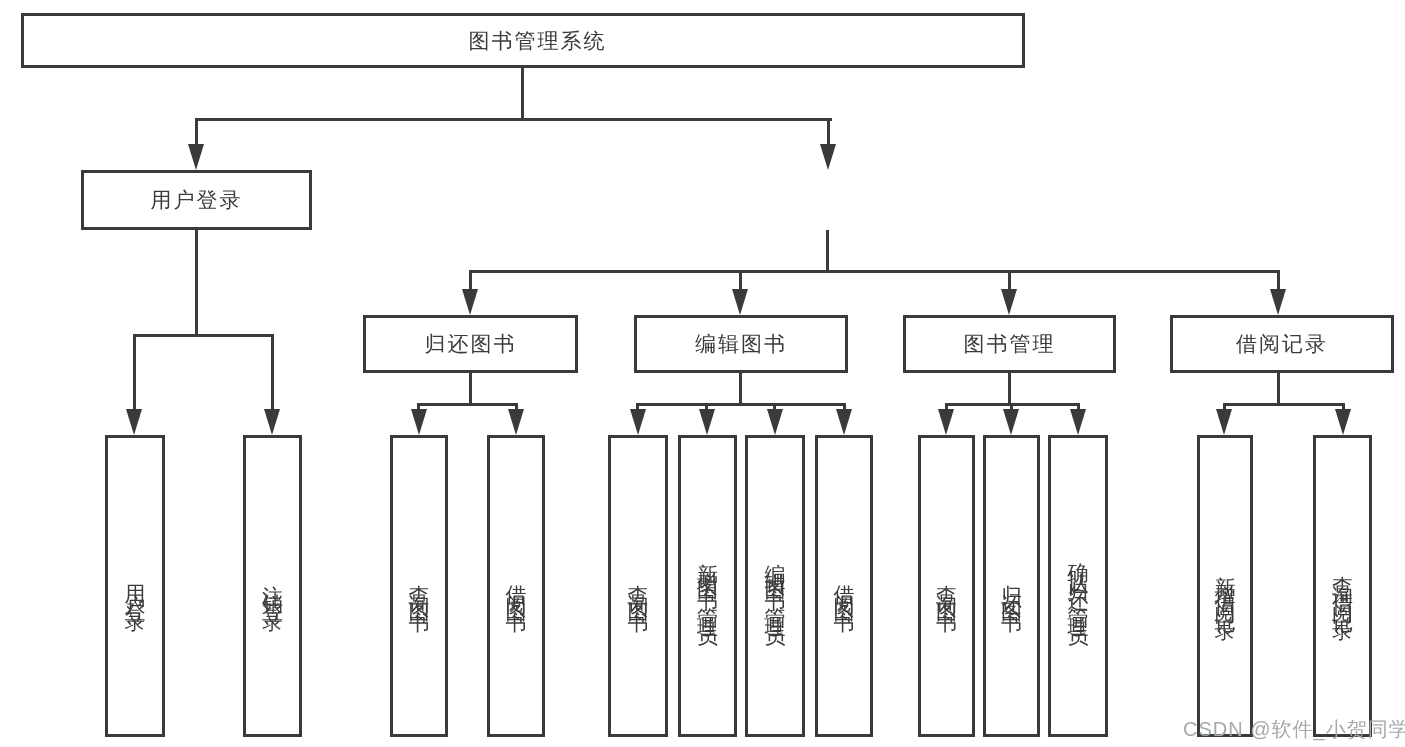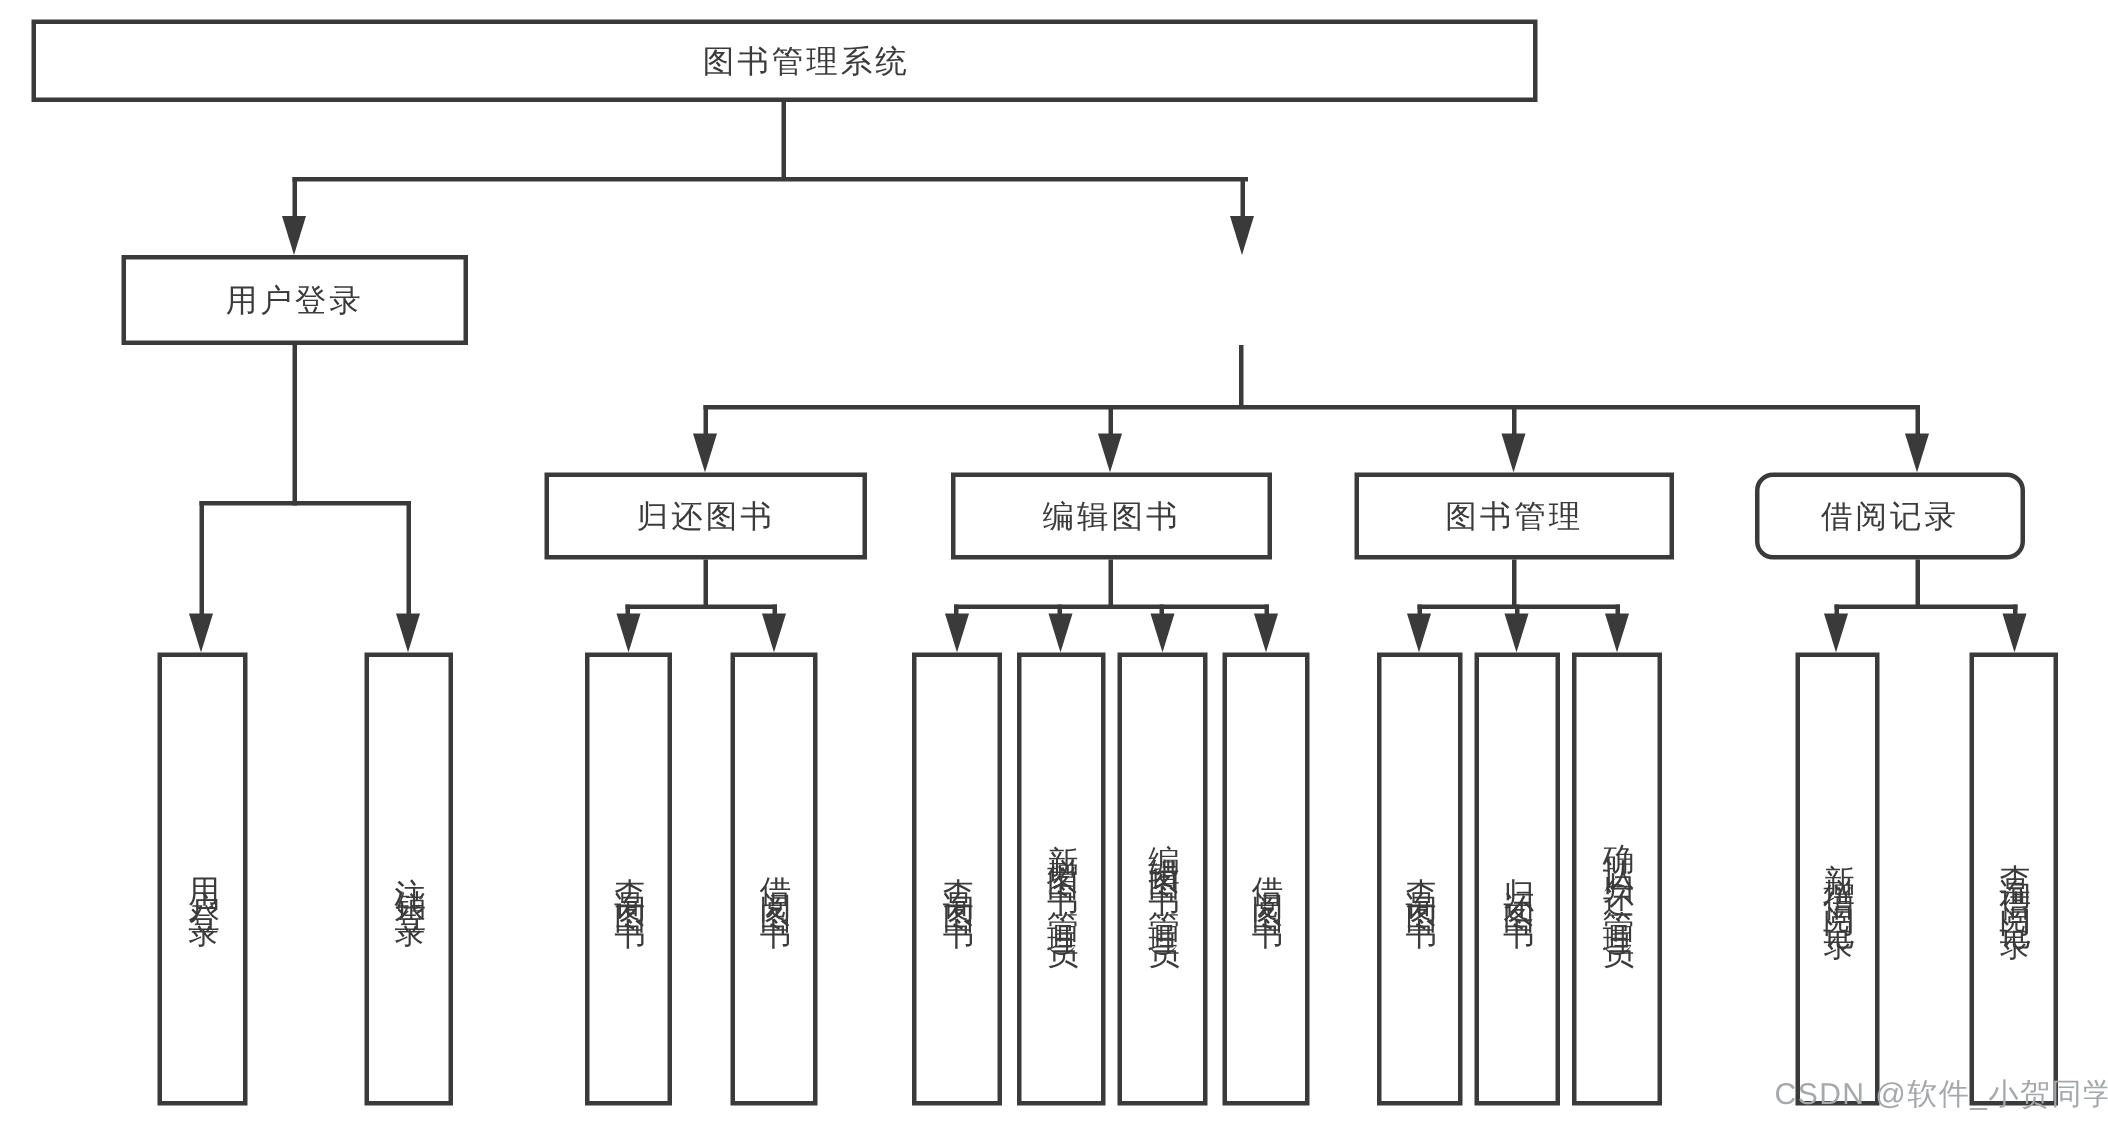--- a/index.html
+++ b/index.html
@@ -94,21 +94,21 @@
   <div class="line" style="left:739px; top:270px; width:3px; height:21px;"></div>
   <div class="arrow" style="left:732px; top:289px;"></div>
   <div class="line" style="left:1008px; top:270px; width:3px; height:21px;"></div>
   <div class="arrow" style="left:1001px; top:289px;"></div>
   <div class="line" style="left:1277px; top:270px; width:3px; height:21px;"></div>
   <div class="arrow" style="left:1270px; top:289px;"></div>
 
   <div class="hnode" style="left:363px; top:315px; width:215px; height:58px;">归还图书</div>
   <div class="hnode" style="left:634px; top:315px; width:214px; height:58px;">编辑图书</div>
   <div class="hnode" style="left:903px; top:315px; width:213px; height:58px;">图书管理</div>
-  <div class="hnode" style="left:1170px; top:315px; width:180px; height:58px;border-radius:12px;">借阅记录</div>
+  <div class="hnode" style="left:1170px; top:315px; width:224px; height:58px;">借阅记录</div>
 
   <div class="line" style="left:469px; top:373px; width:3px; height:32px;"></div>
   <div class="line" style="left:417px; top:403px; width:101px; height:3px;"></div>
   <div class="line" style="left:417px; top:403px; width:3px; height:8px;"></div>
   <div class="arrow" style="left:411px; top:409px;"></div>
   <div class="line" style="left:515px; top:403px; width:3px; height:8px;"></div>
   <div class="arrow" style="left:508px; top:409px;"></div>
 
   <div class="line" style="left:739px; top:373px; width:3px; height:32px;"></div>
   <div class="line" style="left:636px; top:403px; width:210px; height:3px;"></div>

